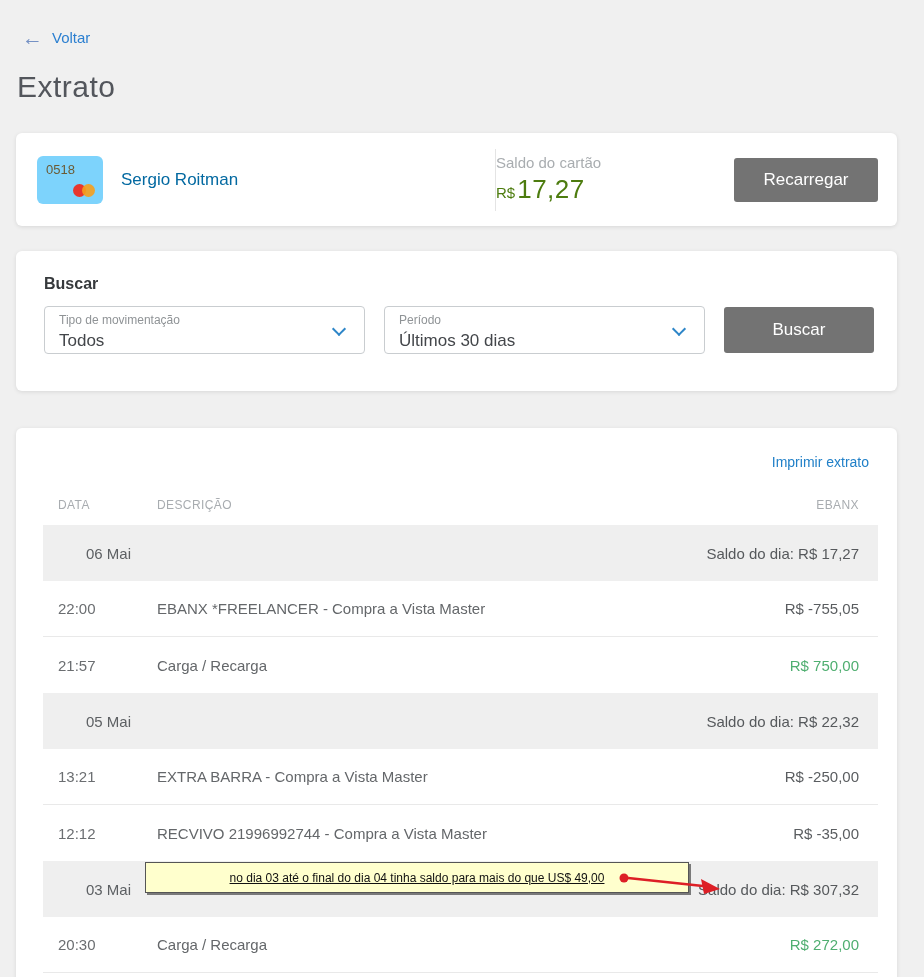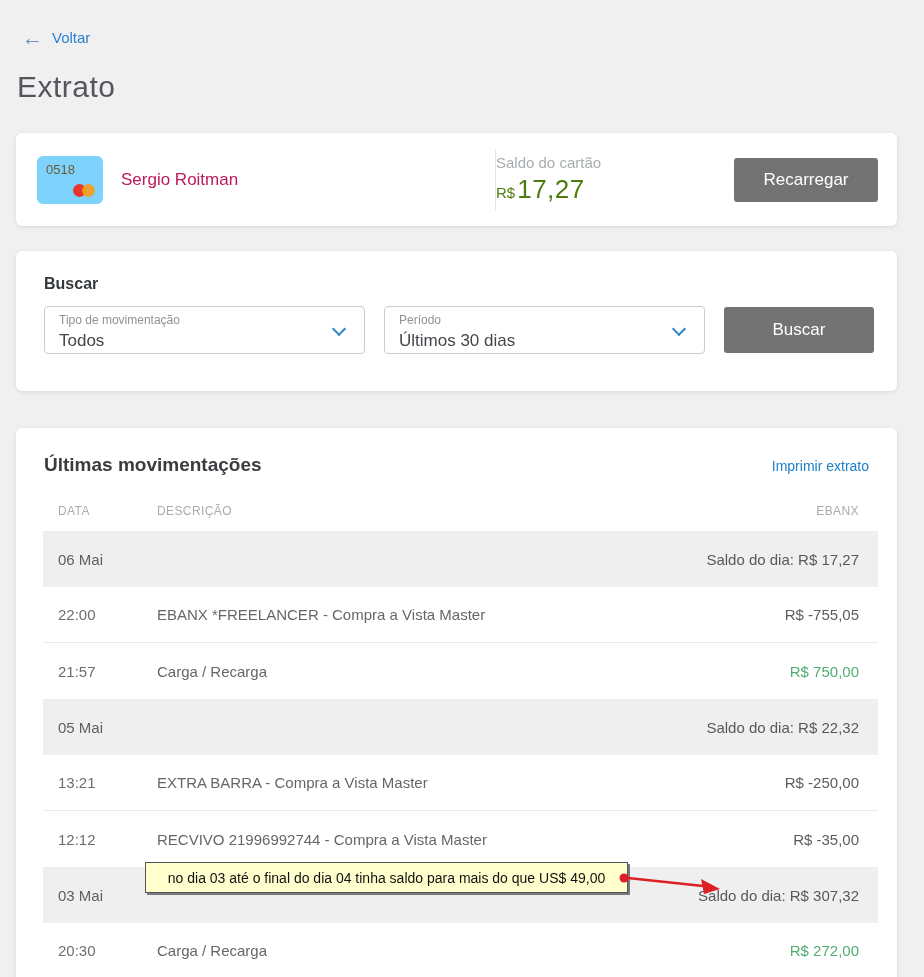--- a/index.html
+++ b/index.html
@@ -32,21 +32,21 @@
   .card-panel { top:133px; height:93px; display:flex; align-items:center; padding:0 19px 0 21px; }
   .card-icon {
     width:66px; height:48px; background:#7dd3fc; border-radius:6px;
     position:relative; flex:0 0 66px; margin-right:18px;
   }
   .card-icon .digits { font-size:13px; color:#6b5b35; padding:6px 0 0 9px; display:block; }
   .mc { position:absolute; bottom:7px; right:8px; width:22px; height:13px; }
   .mc .c { position:absolute; width:13px; height:13px; border-radius:50%; top:0; }
   .mc .red { background:#e8362d; left:0; }
   .mc .org { background:#f79e1b; right:0; opacity:0.9; }
-  .holder-name { font-size:17px; color:#be185d; flex:0 0 374px; }
+  .holder-name { font-size:17px; color:#0369a1; flex:0 0 374px; }
   .v-divider { width:1px; height:62px; background:#e4e4e4; }
   .saldo-block { flex:1; text-align:left; padding-right:36px; }
   .saldo-label { font-size:15px; color:#a9adb0; }
   .saldo-value { margin-top:3px; color:#4d7c0f; }
   .saldo-value .cur { font-size:15px; margin-right:2px; }
   .saldo-value .amt { font-size:26px; letter-spacing:0.5px; }
   .btn {
     background:#737373; color:#ffffff; border:none; border-radius:3px;
     font-family:"Liberation Sans", sans-serif; font-size:17px; cursor:pointer;
   }
@@ -73,34 +73,34 @@
   .mov-header { display:flex; align-items:baseline; padding:0 28px; }
   .mov-title { font-size:19px; font-weight:700; color:#3a3d40; }
   .print-link { margin-left:auto; font-size:14px; color:#2180c8; cursor:pointer; text-decoration:none; }
   .grid { display:flex; align-items:center; }
   .c1 { width:114px; padding-left:15px; flex:0 0 114px; }
   .c2 { flex:1; }
   .c3 { text-align:right; padding-right:19px; flex:0 0 200px; }
   .cols-row { margin:28px 19px 0 27px; font-size:12px; color:#a8acb0; letter-spacing:0.4px; }
   .rows { margin:13px 19px 0 27px; }
   .row { height:56px; font-size:15px; }
-  .day-row { background:#efefef; color:#5d6063; }
+  .day-row { background:#efefef; color:#5d6063;padding-left:28px; }
   .day-row .c3 { color:#56595c; }
   .tx-row .c1 { color:#6b6e71; }
   .tx-row .c2 { color:#64676a; }
   .tx-row .c3 { color:#5a5d60; }
   .tx-row.pos .c3 { color:#4fae70; }
   .bline { border-bottom:1px solid #e9e9e9; }
   
   .annotation {
-    position:absolute; left:145px; top:862px; width:483px; height:31px;
+    position:absolute; left:145px; top:862px; width:544px; height:31px;
     background:#ffffcd; border:1px solid #555;
     box-shadow:2px 2px 0 #7a7a7a;
     display:flex; align-items:center; justify-content:center;
-    font-size:14px; color:#111; z-index:5;
+    font-size:12px; color:#111; z-index:5;text-decoration:underline;
   }
   .arrow-svg { position:absolute; left:617px; top:866px; z-index:6; }
 </style>
 </head>
 <body>
 
 <a class="back-link">
   <span class="back-arrow">←</span>
   <span class="back-text">Voltar</span>
 </a>
@@ -138,21 +138,20 @@
       <span class="dd-label">Período</span>
       <span class="dd-value">Últimos 30 dias</span>
       <span class="chevron"></span>
     </div>
     <button class="btn search-btn">Buscar</button>
   </div>
 </div>
 
 <div class="panel mov-panel">
   <div class="mov-header">
-    <div class="mov-title">Últimas movimentações</div>
     <a class="print-link">Imprimir extrato</a>
   </div>
   <div class="grid cols-row">
     <span class="c1">DATA</span>
     <span class="c2">DESCRIÇÃO</span>
     <span class="c3">EBANX</span>
   </div>
   <div class="rows">
 
     <div class="grid row day-row">

